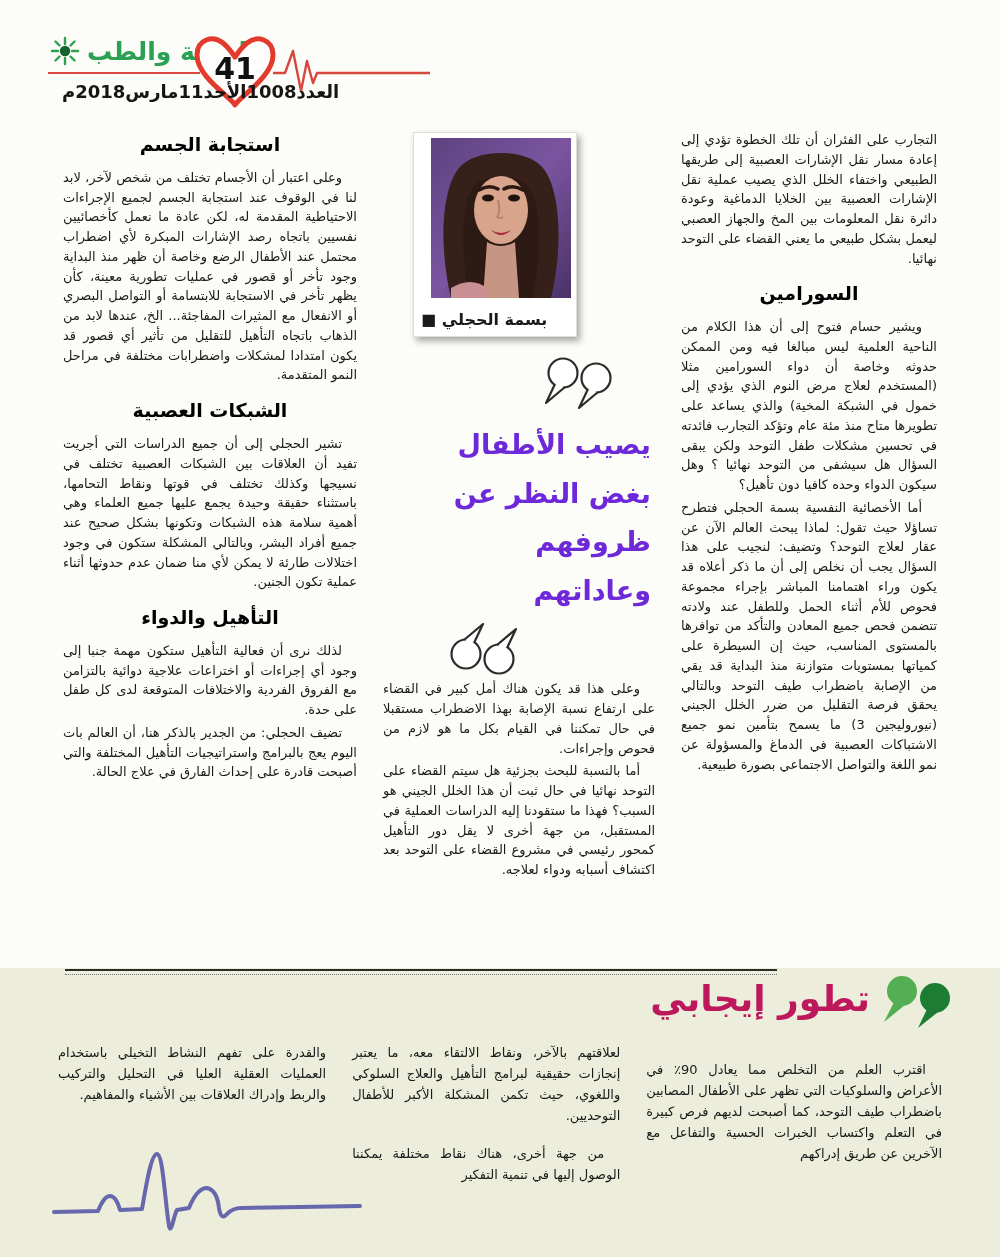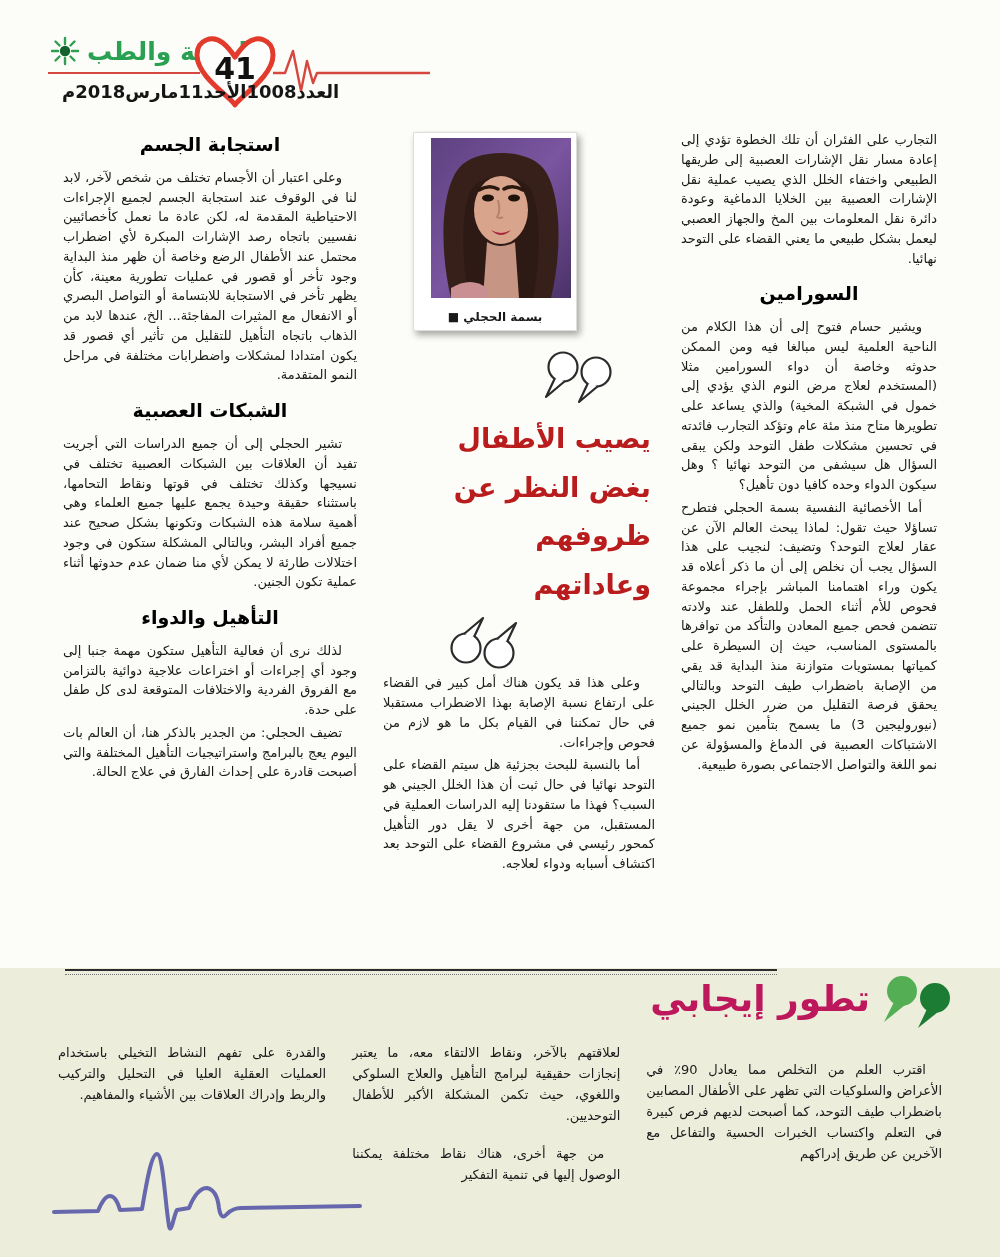--- a/index.html
+++ b/index.html
@@ -18,25 +18,25 @@
   .cols{position:absolute;top:130px;left:63px;width:874px;height:836px;display:flex;gap:26px;direction:rtl;overflow:hidden;}
   .col{text-align:justify;font-size:13px;line-height:1.52;}
   .col-a{width:256px;}
   .col-b{width:272px;}
   .col-c{width:294px;}
   .col p{margin:0 0 3px 0;}
   .col p.ind{text-indent:15px;}
   h3.sec{font-size:19px;font-weight:bold;text-align:center;margin:11px 0 9px;color:#000;}
   
   .photo-frame{width:152px;margin:2px auto 10px 30px;background:#fff;padding:5px 5px 2px;border:1px solid #e0ded8;box-shadow:3px 4px 7px rgba(0,0,0,.35);}
-  .photo-caption{font-size:12px;font-weight:bold;text-align:center;padding:4px 2px 2px;direction:rtl;}
+  .photo-caption{font-size:16px;font-weight:bold;text-align:left;padding:4px 2px 2px;direction:rtl;}
   
   .q-top{display:block;margin:16px 36px 0 auto;}
   .q-bottom{display:block;margin:6px auto 0 60px;transform:rotate(180deg);}
-  .pull-quote{color:#b91c1c;font-size:27px;font-weight:bold;text-align:right;line-height:1.8;margin:10px 4px 0 30px;}
+  .pull-quote{color:#6d28d9;font-size:27px;font-weight:bold;text-align:right;line-height:1.8;margin:10px 4px 0 30px;}
   
   .bottom{position:absolute;left:0;top:968px;width:1000px;height:289px;background:#eceedb;}
   .b-rule{position:absolute;top:1px;left:65px;width:712px;border-top:2px solid #2c2c2c;}
   .b-rule-dot{position:absolute;top:6px;left:65px;width:712px;border-top:1px dotted #777;}
   .b-head{position:absolute;top:4px;right:42px;display:flex;align-items:flex-start;gap:10px;direction:rtl;}
   .b-title{font-size:36px;font-weight:bold;color:#be185d;margin:6px 0 0;}
   .b-cols{position:absolute;top:74px;right:58px;left:58px;display:flex;gap:26px;direction:rtl;}
   .b-col{text-align:justify;font-size:13px;line-height:1.62;}
   .b-col p{margin:0 0 2px;}
   .b-col p.ind{text-indent:16px;margin-top:17px;}

